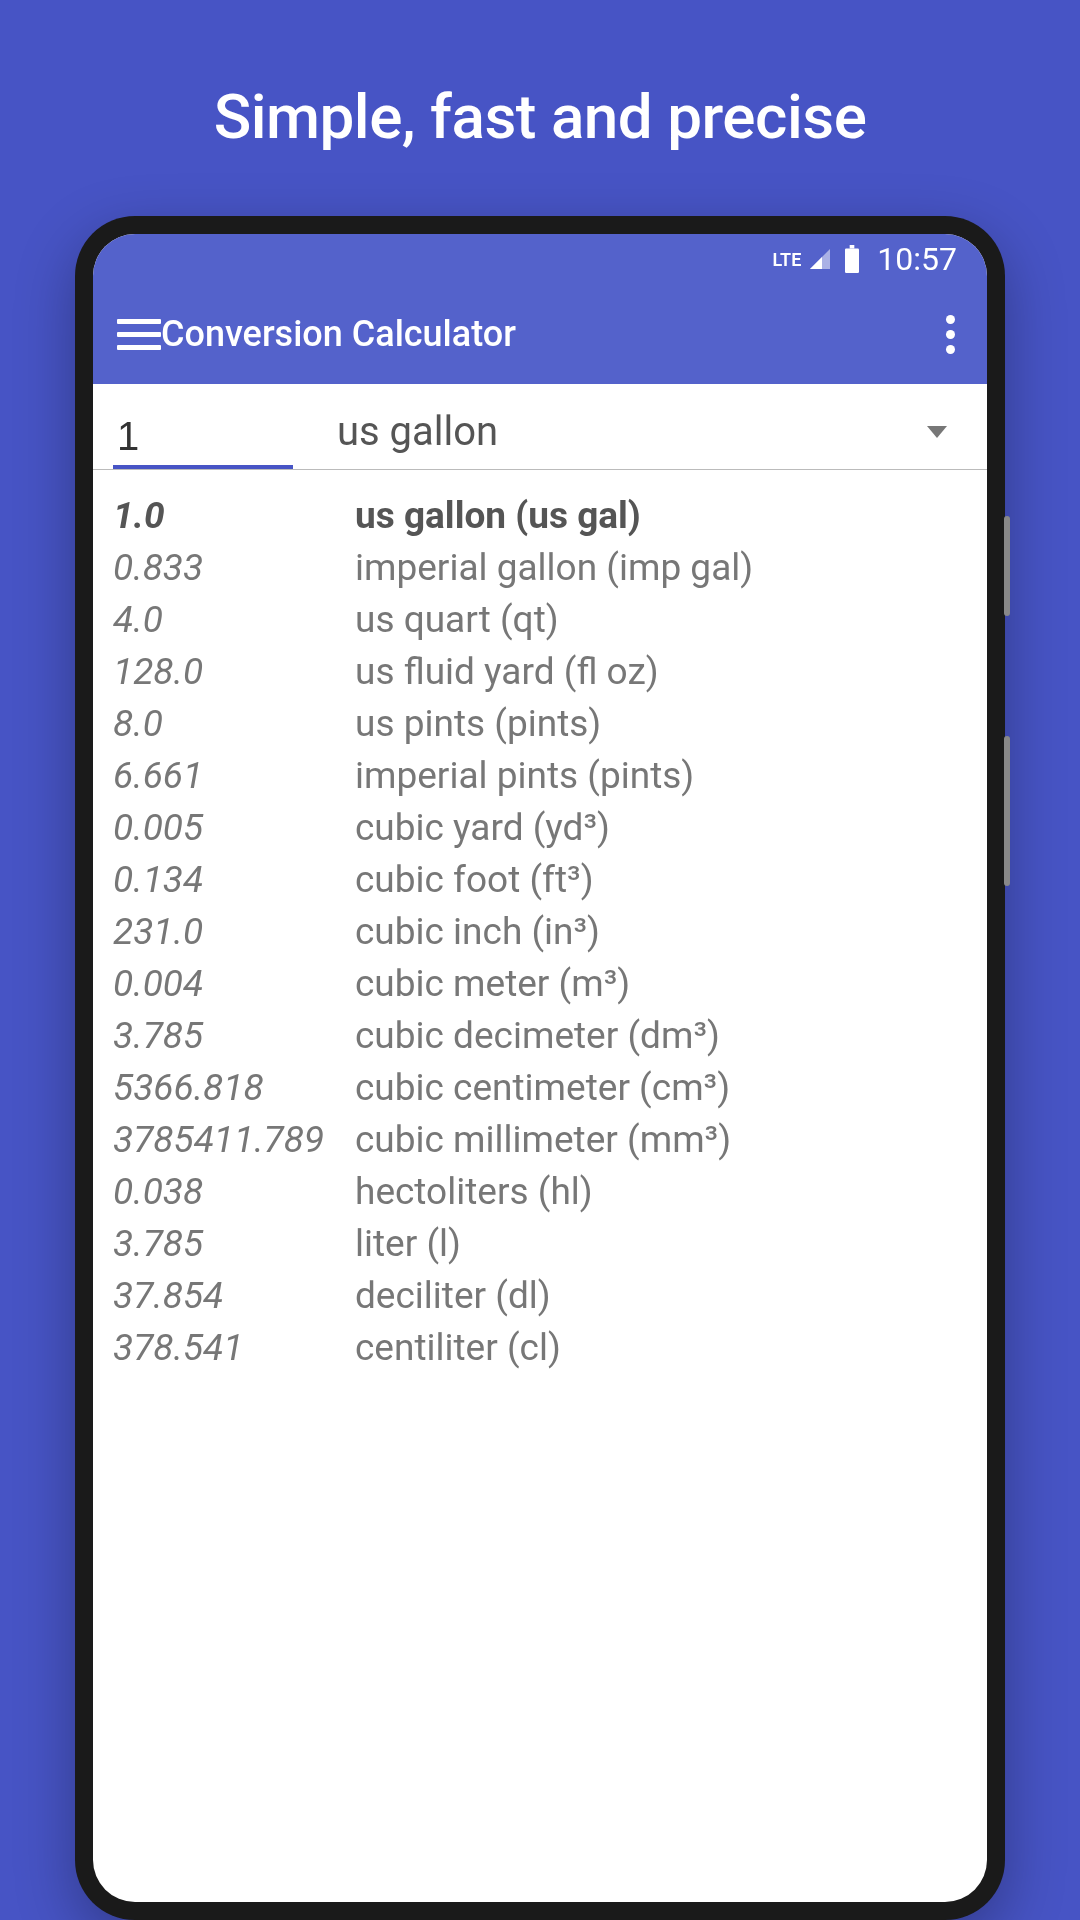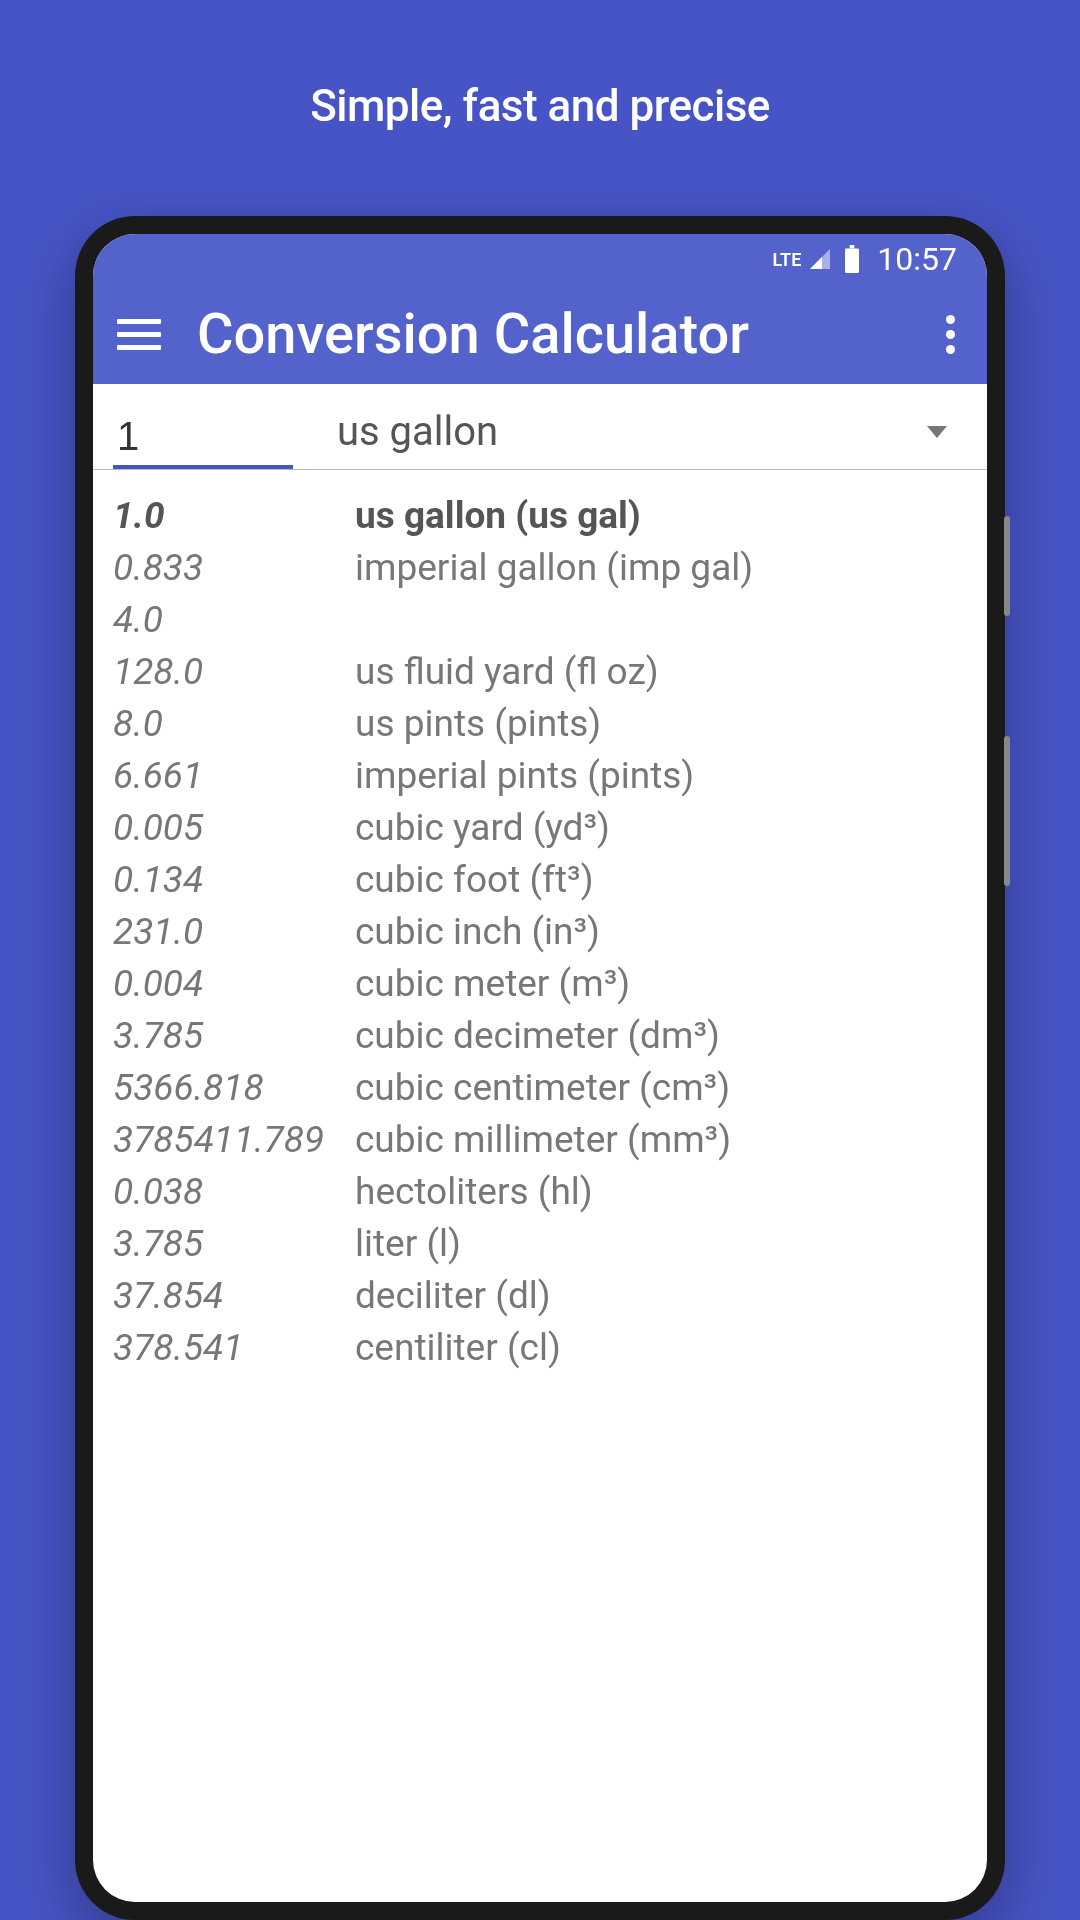--- a/index.html
+++ b/index.html
@@ -22,21 +22,21 @@
       top: 0;
       left: 0;
       width: 100%;
       height: 100%;
       overflow: hidden;
       opacity: 0.15;
     }
     
     .headline {
       color: white;
-      font-size: 44px;
+      font-size: 62px;
       font-weight: 500;
       text-align: center;
       padding-top: 80px;
       letter-spacing: -0.5px;
     }
     
     .phone-frame {
       position: absolute;
       left: 75px;
       top: 216px;
@@ -109,23 +109,22 @@
     
     .hamburger-icon span {
       display: block;
       height: 5px;
       background: white;
       border-radius: 1px;
     }
     
     .app-title {
       color: white;
-      font-size: 56px;
+      font-size: 36px;
       font-weight: 500;
-      margin-left: 36px;
       flex: 1;
     }
     
     .more-icon {
       display: flex;
       flex-direction: column;
       gap: 6px;
       cursor: pointer;
       padding: 8px;
     }
@@ -283,20 +282,21 @@
     <div class="result-row highlighted">
           <span class="result-value">1.0</span>
           <span class="result-unit">us gallon (us gal)</span>
         </div>
         <div class="result-row">
           <span class="result-value">0.833</span>
           <span class="result-unit">imperial gallon (imp gal)</span>
         </div>
         <div class="result-row">
           <span class="result-value">4.0</span>
+          <span class="result-unit">us quart (qt)</span>
         </div>
         <div class="result-row">
           <span class="result-value">128.0</span>
           <span class="result-unit">us fluid yard (fl oz)</span>
         </div>
         <div class="result-row">
           <span class="result-value">8.0</span>
           <span class="result-unit">us pints (pints)</span>
         </div>
         <div class="result-row">

